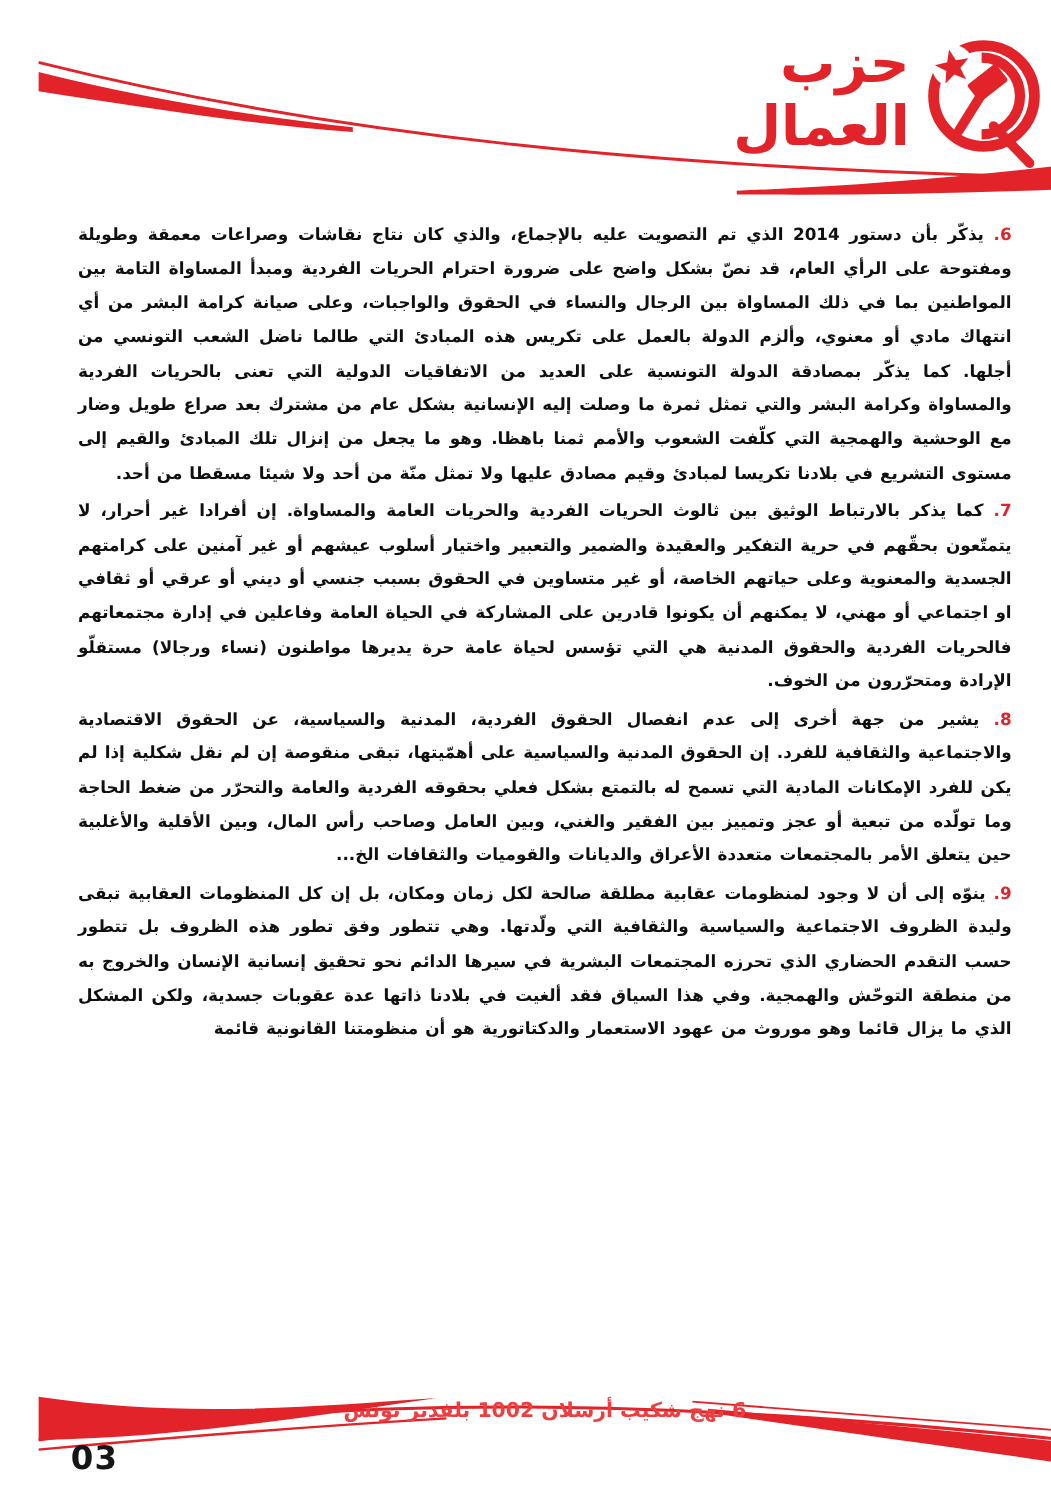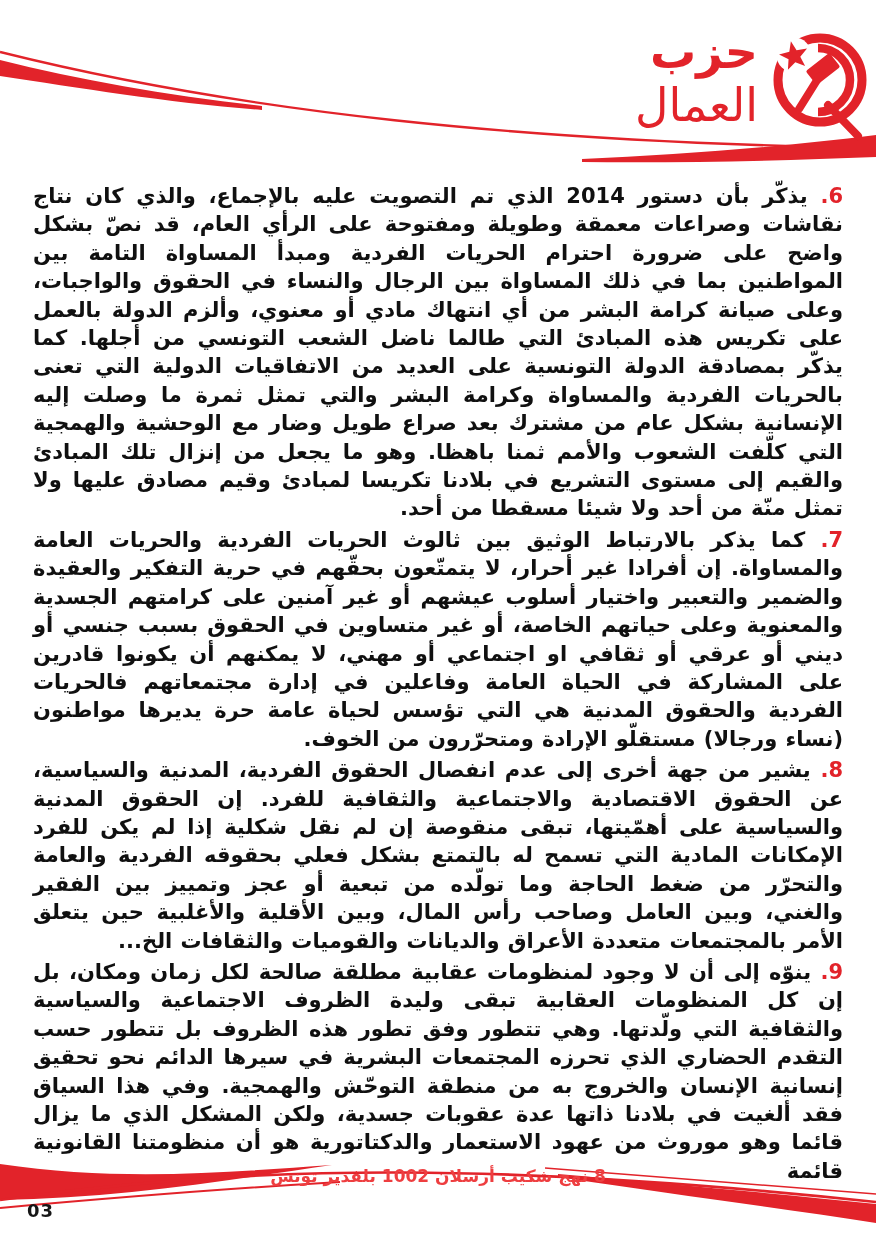--- a/index.html
+++ b/index.html
@@ -1,44 +1,44 @@
 <!DOCTYPE html>
 <html lang="ar" style="--red: #e2232a; --footer-red: #ee3e40;"><head>
 <meta charset="utf-8">
 <style>
   html,body{margin:0;padding:0;}
   body{
     width:876px;height:1252px;position:relative;background:#ffffff;overflow:hidden;
     font-family:"DejaVu Sans","Liberation Sans",sans-serif;
   }
-  .page{position:absolute;inset:0;}
+  .page{position:absolute;inset:0;margin-left:32px;}
   
   .header-art{position:absolute;top:0;left:0;width:876px;height:180px;}
   
   .brand{position:absolute;top:26px;right:118px;text-align:right;direction:rtl;}
   .brand .l1{font-size:46px;font-weight:bold;line-height:52px;color:var(--red);}
-  .brand .l2{font-size:46px;font-weight:normal;line-height:54px;color:var(--red);}
+  .brand .l2{font-size:46px;font-weight:bold;line-height:54px;color:var(--red);}
   .emblem{position:absolute;top:20px;right:4px;width:104px;height:126px;}
   
   .content{
     position:absolute;top:182px;right:33px;left:33px;
     direction:rtl;text-align:justify;color:#101010;
   }
   .content p{
-    margin:0 0 3px 0;font-size:21px;line-height:28.4px;font-weight:bold;
+    margin:0 0 3px 0;font-size:14px;line-height:28.4px;font-weight:bold;
     letter-spacing:0;word-spacing:1px;
   }
   .content .num{color:var(--red);font-weight:bold;}
   
   .footer-art{position:absolute;top:1156px;left:0;width:876px;height:96px;}
   .footer-text{position:absolute;top:1163px;left:0;width:100%;text-align:center;z-index:2;}
   .footer-text div{font-size:17px;font-weight:bold;color:var(--footer-red);line-height:26px;}
   .footer-text .web{direction:ltr;letter-spacing:.5px;}
   .page-number{
-    position:absolute;top:1200px;left:27px;font-size:18px;font-weight:bold;
+    position:absolute;top:1200px;left:27px;font-size:27px;font-weight:bold;
     color:#161616;letter-spacing:1px;z-index:2;
   }
 </style>
 </head>
 <body>
 
 <div class="page">
 
   <svg class="header-art" viewBox="0 0 876 180" xmlns="http://www.w3.org/2000/svg" aria-hidden="true">
     <path d="M0,52 C240,112 520,142 876,148" fill="none" stroke="#e2232a" stroke-width="2.4"></path>
@@ -74,18 +74,18 @@
 
   <svg class="footer-art" viewBox="0 0 876 96" xmlns="http://www.w3.org/2000/svg" aria-hidden="true">
     <path d="M0,8 C120,26 230,16 332,9 C230,24 120,42 0,44 Z" fill="#e2232a"></path>
     <path d="M0,52 C110,42 220,33 340,26" fill="none" stroke="#e2232a" stroke-width="2"></path>
     <path d="M0,44 C260,6 520,8 876,46" fill="none" stroke="#e2232a" stroke-width="2.6"></path>
     <path d="M545,12 C660,22 770,30 876,38" fill="none" stroke="#e2232a" stroke-width="1.5"></path>
     <path d="M558,18 C670,28 780,38 876,48 L876,67 C780,52 670,38 558,21 Z" fill="#e2232a"></path>
   </svg>
 
   <div class="footer-text">
-    <div dir="rtl">8 نهج شكيب أرسلان 1002 بلفدير تونس</div>
+    <div dir="rtl">6 نهج شكيب أرسلان 1002 بلفدير تونس</div>
   </div>
 
   <div class="page-number">03</div>
 
 </div>
 
 </body></html>

